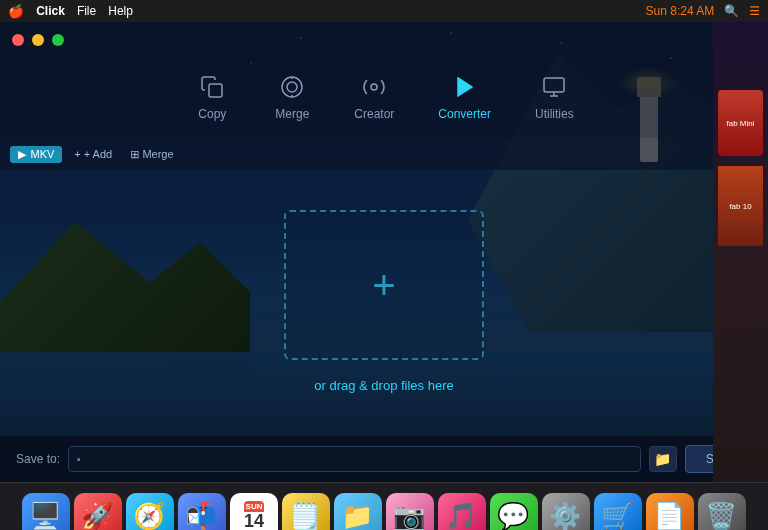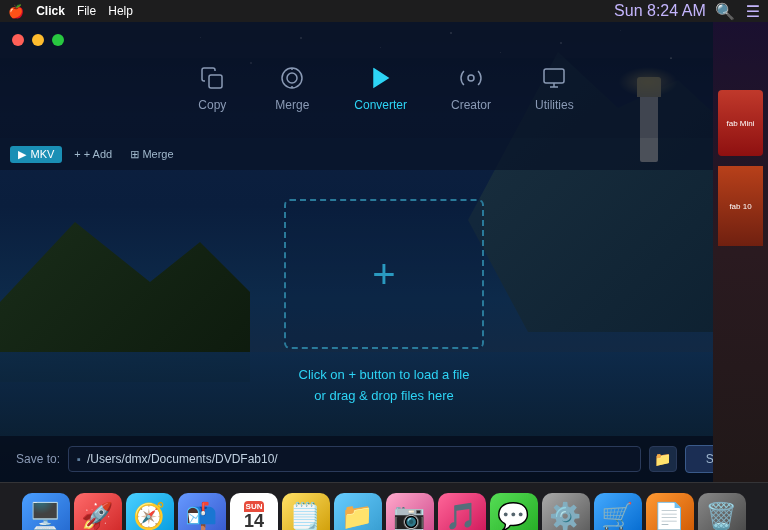--- a/index.html
+++ b/index.html
@@ -34,22 +34,22 @@
     }
     .menubar-item {
       font-size: 12px;
       color: #fff;
     }
     .menubar-right {
       margin-left: auto;
       display: flex;
       align-items: center;
       gap: 10px;
-      font-size: 16px;
-      color: #c4b5fd;
+      font-size: 12px;
+      color: #f97316;
     }
 
     
     .bg-scene {
       position: absolute;
       inset: 0;
       background: linear-gradient(180deg,
         #0a1628 0%,
         #0d2040 20%,
         #0a1e3d 40%,
@@ -151,20 +151,21 @@
     .tl-close { background: #ff5f57; }
     .tl-minimize { background: #febc2e; }
     .tl-maximize { background: #28c840; }
 
     
     .app-header {
       position: relative;
       z-index: 50;
       height: 80px;
       display: flex;
+      align-items: center;
       justify-content: center;
       gap: 0;
       background: rgba(8, 18, 38, 0.75);
       padding: 0 20px;
     }
 
     .nav-item {
       display: flex;
       flex-direction: column;
       align-items: center;
@@ -441,37 +442,37 @@
         <svg width="24" height="24" viewBox="0 0 24 24" fill="none" stroke="currentColor" stroke-width="1.5">
           <circle cx="12" cy="12" r="5"></circle>
           <circle cx="12" cy="12" r="10"></circle>
           <line x1="12" y1="2" x2="12" y2="4"></line>
           <line x1="12" y1="20" x2="12" y2="22"></line>
         </svg>
       </span>
       <span class="nav-item-label">Merge</span>
     </div>
 
-    <div class="nav-item active">
-      <span class="nav-item-icon">
-        <svg width="24" height="24" viewBox="0 0 24 24" fill="none" stroke="#2dd4f5" stroke-width="1.5">
-          <polygon points="5,3 19,12 5,21" fill="#2dd4f5"></polygon>
-        </svg>
-      </span>
-      <span class="nav-item-label">Converter</span>
-    </div>
-
     <div class="nav-item">
       <span class="nav-item-icon">
         <svg width="24" height="24" viewBox="0 0 24 24" fill="none" stroke="currentColor" stroke-width="1.5">
           <circle cx="12" cy="12" r="3"></circle>
           <path d="M19.07 4.93a10 10 0 010 14.14M4.93 4.93a10 10 0 000 14.14"></path>
         </svg>
       </span>
       <span class="nav-item-label">Creator</span>
+    </div>
+
+    <div class="nav-item active">
+      <span class="nav-item-icon">
+        <svg width="24" height="24" viewBox="0 0 24 24" fill="none" stroke="#2dd4f5" stroke-width="1.5">
+          <polygon points="5,3 19,12 5,21" fill="#2dd4f5"></polygon>
+        </svg>
+      </span>
+      <span class="nav-item-label">Converter</span>
     </div>
 
     <div class="nav-item">
       <span class="nav-item-icon">
         <svg width="24" height="24" viewBox="0 0 24 24" fill="none" stroke="currentColor" stroke-width="1.5">
           <rect x="2" y="3" width="20" height="14" rx="2"></rect>
           <line x1="8" y1="21" x2="16" y2="21"></line>
           <line x1="12" y1="17" x2="12" y2="21"></line>
         </svg>
       </span>
@@ -493,30 +494,28 @@
       <span>Merge</span>
     </div>
     <div class="toolbar-right">≡</div>
   </div>
 
   <div class="main-content">
     <div class="drop-zone">
       <span class="drop-zone-plus">+</span>
     </div>
     <div class="drop-zone-text">
-      <div>Click on + button to load a file</div>
       <div>or drag &amp; drop files here</div>
     </div>
   </div>
 
   <div class="bottom-bar" style="margin-top: auto;">
     <span class="save-to-label">Save to:</span>
     <div class="path-input">
       <span class="path-icon">▪</span>
-      <span>/Users/dmx/Documents/DVDFab10/</span>
     </div>
     <div class="folder-btn">
       <span>📁</span>
     </div>
     <div class="start-btn">
       <span>Start</span>
     </div>
   </div>
 </div>
 

